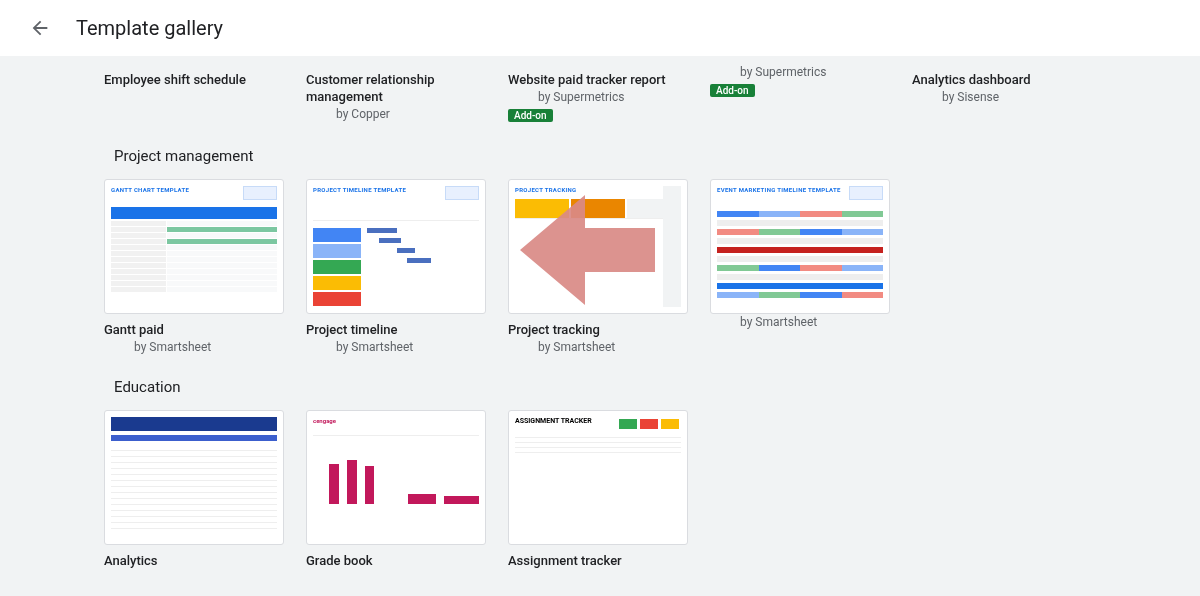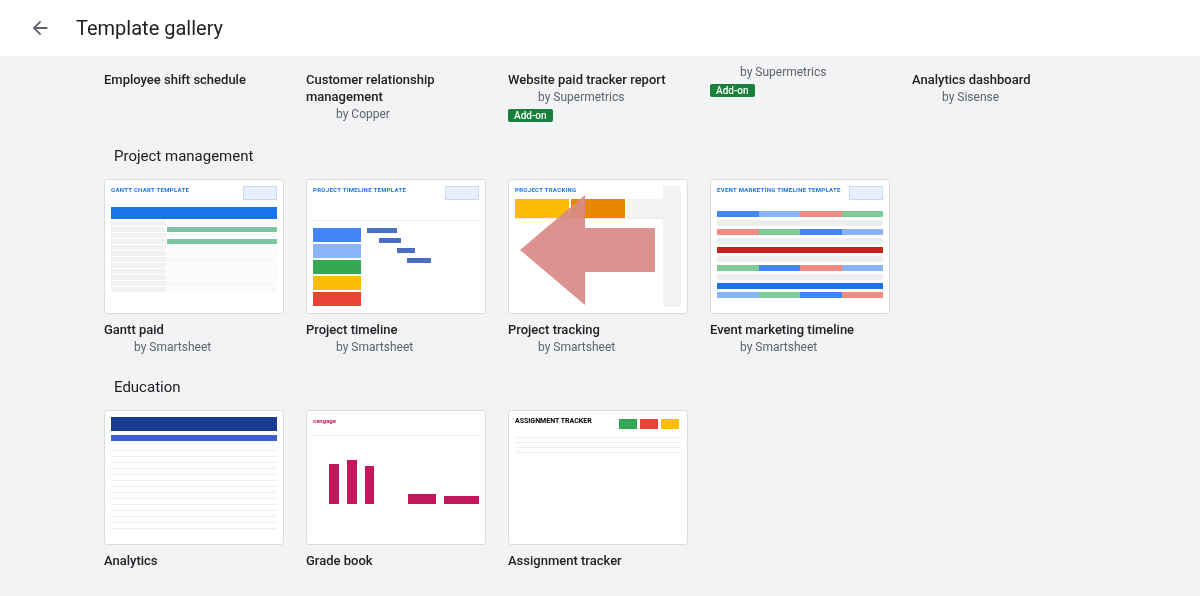--- a/index.html
+++ b/index.html
@@ -314,21 +314,20 @@
               <div style="flex:1;background:#1a73e8"></div>
             </div>
           <div class="em-row">
               <div class="em-c2"></div>
               <div class="em-c4"></div>
               <div class="em-c1"></div>
               <div class="em-c3"></div>
             </div>
         </div>
       </div>
-      <div class="card-title">Event marketing timeline</div>
       <div class="card-author">by Smartsheet</div>
     </div>
   </div>
 
   <div class="section-title">Education</div>
 
   <div class="row">
 
     <div class="card">
       <div class="thumb">

